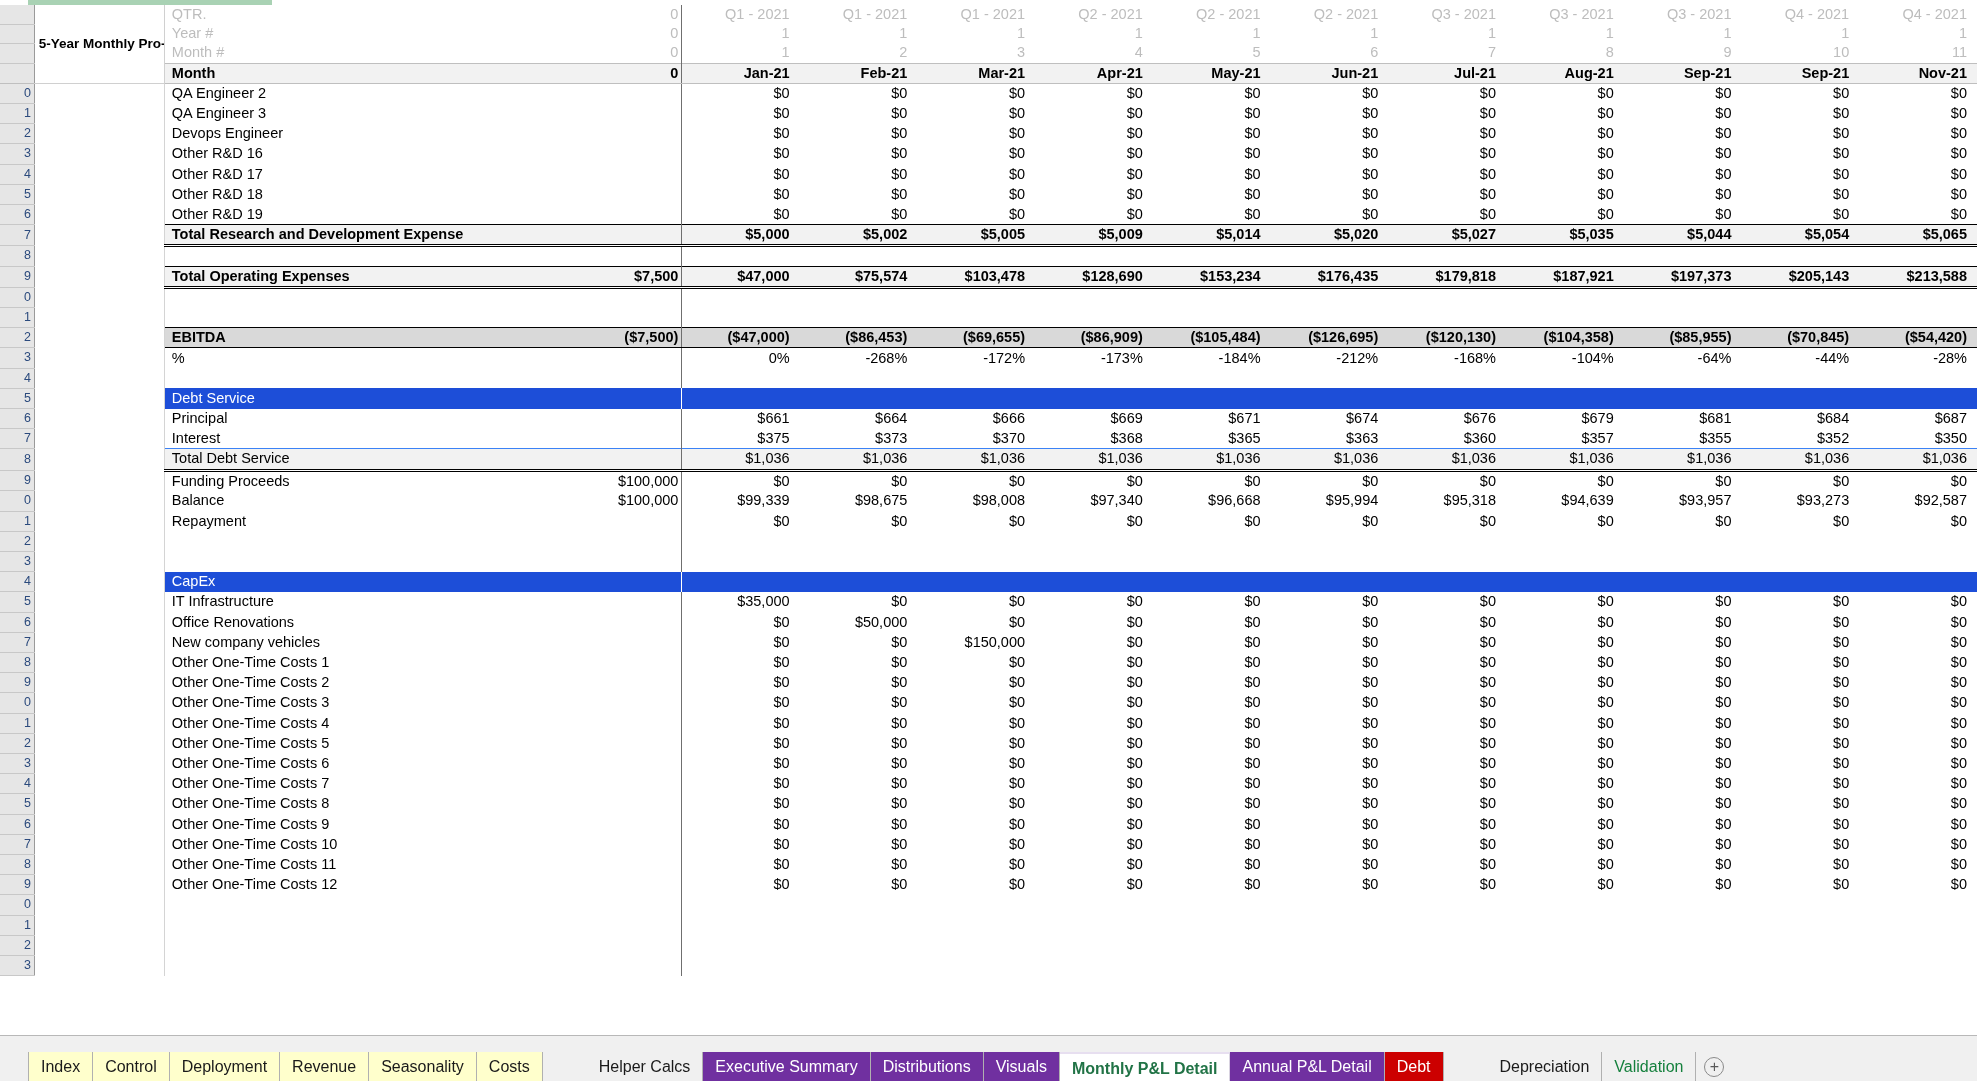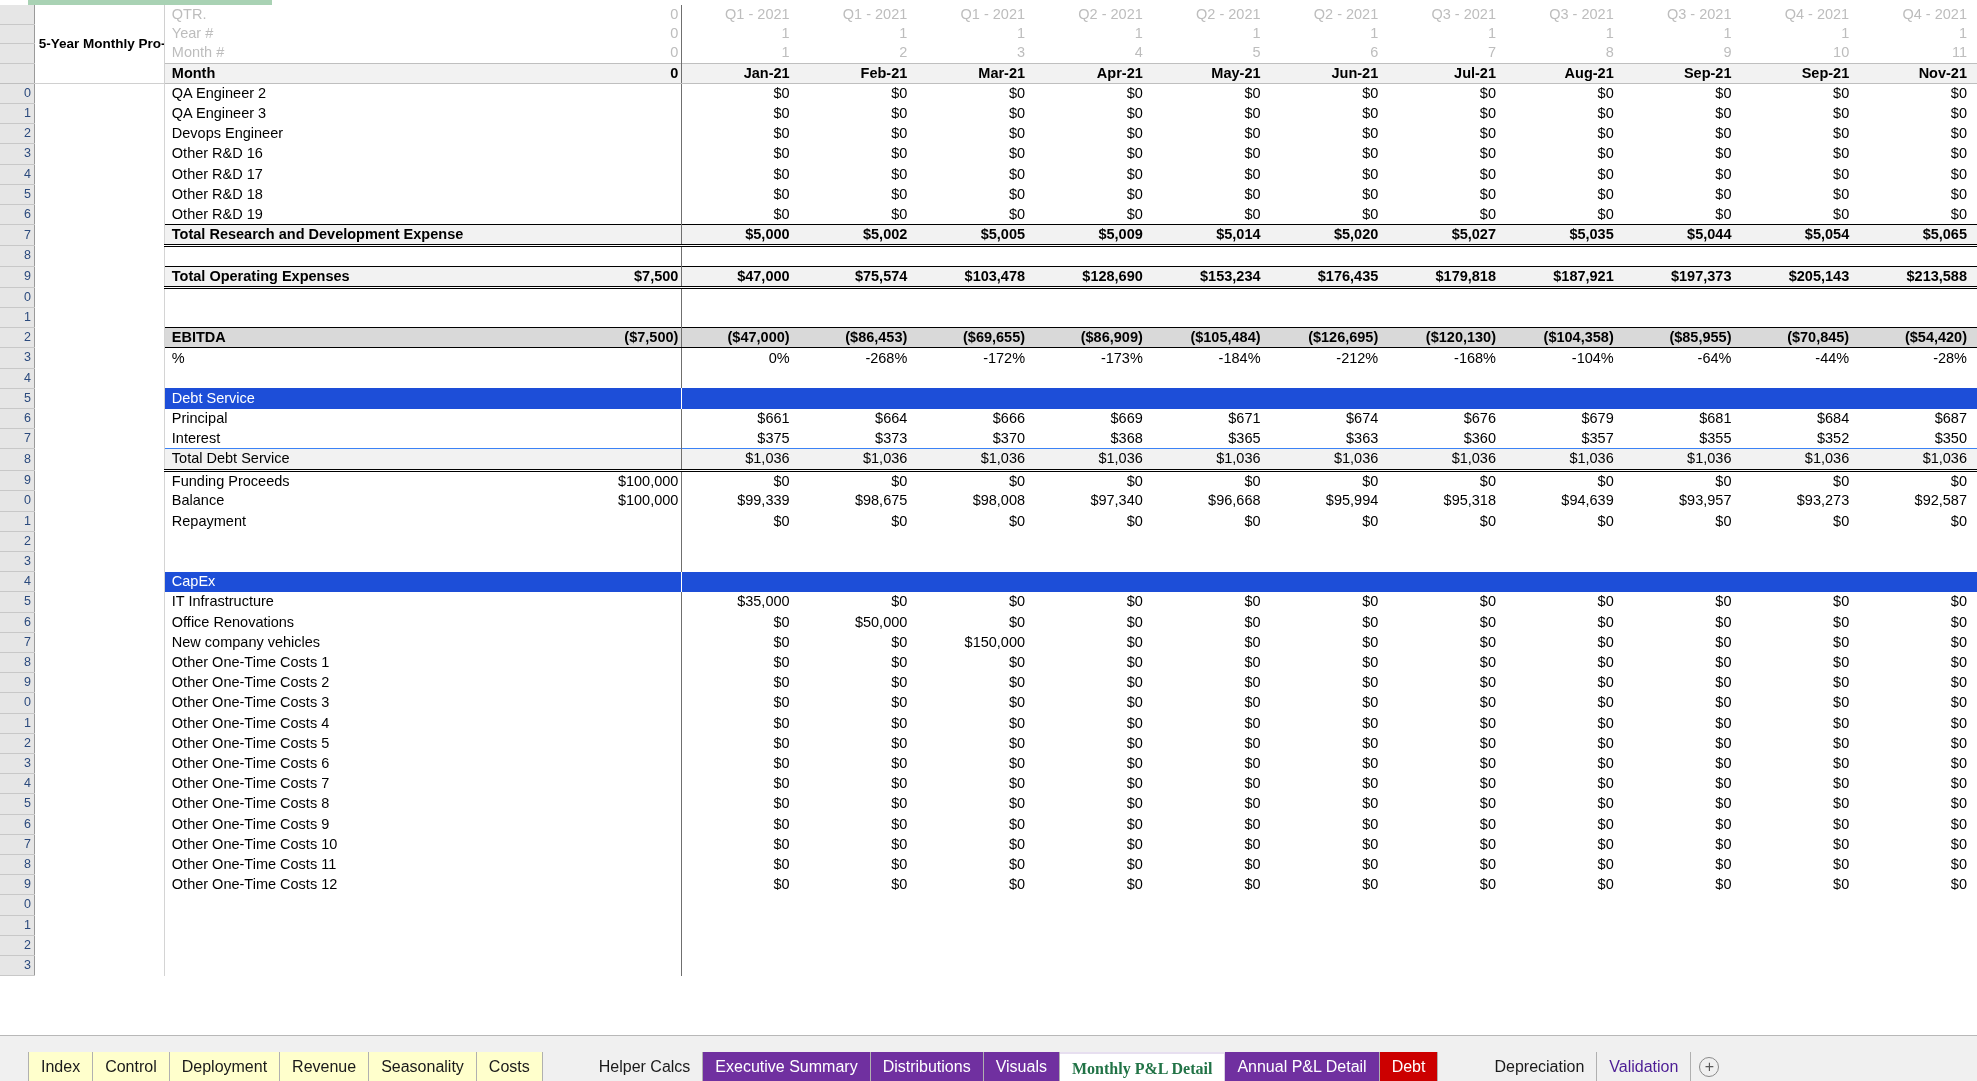--- a/index.html
+++ b/index.html
@@ -134,26 +134,25 @@
     font-size: 16px;
     color: #1a1a1a;
     border-right: 1px solid #b0b0b0;
     white-space: nowrap;
     cursor: default;
   }
   .tab.yellow { background: #ffffcc; }
   .tab.plain  { background: #f0f0f0; margin-left: 44px; }
   .tab.purple { background: #7030a0; color:#fff; }
   .tab.red    { background: #cc0000; color:#fff; }
-  .tab.grey   { background:#f0f0f0; color:#4c1d95; }
+  .tab.grey   { background:#f0f0f0; color:#15803d; }
   .tab.active {
     background:#ffffff; color:#217346; font-weight:bold;
     border-right: 1px solid #d8d2e0;
     border-top: 2px solid #e7dff0;
-    font-family: Liberation Serif, serif;
   }
   .tab.first { border-left: 1px solid #b0b0b0; }
   .addsheet {
     width: 36px; height: 29px; display:flex; align-items:center;
     justify-content:center; font-size: 20px; color:#5a5a5a;
     background:#f0f0f0; cursor:default;
   }
   .addsheet .circ {
     width: 20px; height: 20px; border:1px solid #8a8a8a; border-radius:50%;
     display:flex; align-items:center; justify-content:center;

